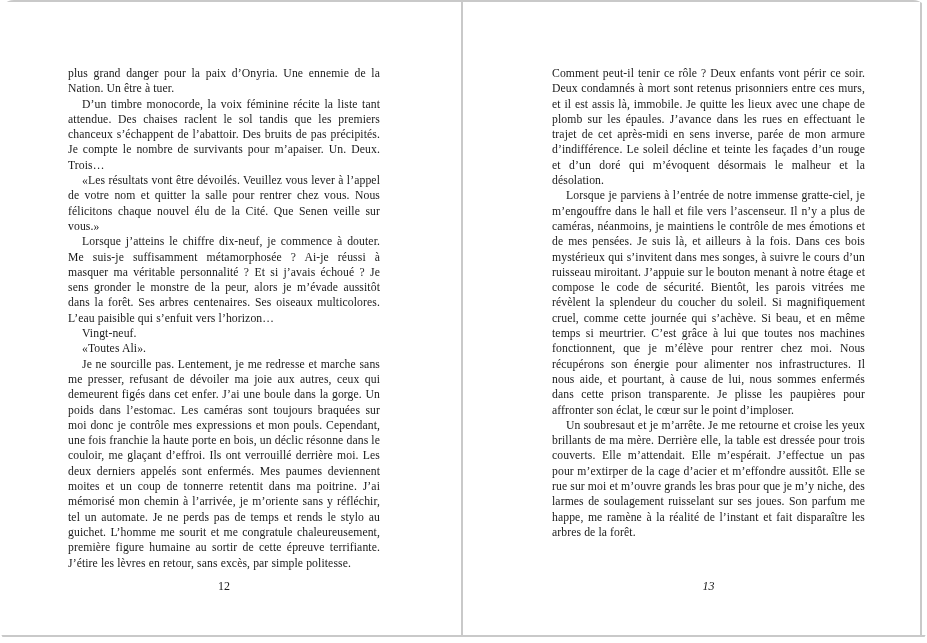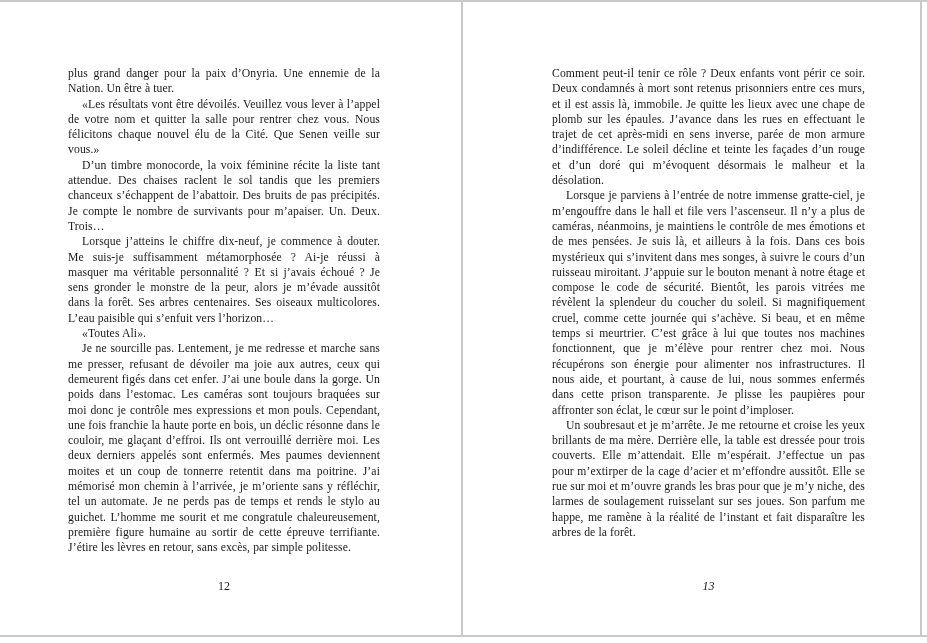--- a/index.html
+++ b/index.html
@@ -3,20 +3,21 @@
 <meta charset="utf-8">
 <style>
   html,body { margin:0; padding:0; background:#ffffff; }
   .screen {
     position:relative;
     width:927px; height:643px;
     background:#ffffff;
     font-family:"Liberation Serif","DejaVu Serif",serif;
     color:#1a1a1a;
     overflow:hidden;
+    border-radius:14px;
   }
   .hline { position:absolute; left:0; width:927px; height:2px; background:#c9c9c9; }
   .hline.top { top:0; }
   .hline.bottom { top:635px; }
   .vline { position:absolute; top:0; width:2px; height:637px; background:#c9c9c9; }
   .vline.divider { left:461px; }
   .vline.right-edge { left:920px; }
   .page { position:absolute; top:2px; height:633px; background:#ffffff; }
   .page.left  { left:0;   width:461px; }
   .page.right { left:463px; width:457px;padding-left:28px; }
@@ -40,23 +41,24 @@
   .page.right .page-number { left:89px; width:313px;font-style:italic; }
 </style>
 </head>
 <body>
 
 <div class="screen">
 
   <div class="page left">
     <div class="text-column" id="left-text">
         <p>plus grand danger pour la paix d’Onyria. Une ennemie de la Nation. Un être à tuer.</p>
+        <p class="indent">D’un timbre monocorde, la voix féminine récite la liste tant attendue. Des chaises raclent le sol tandis que les premiers chanceux s’échappent de l’abattoir. Des bruits de pas précipités. Je compte le nombre de survivants pour m’apaiser. Un. Deux. Trois…</p>
         <p class="indent">«Les résultats vont être dévoilés. Veuillez vous lever à l’appel de votre nom et quitter la salle pour rentrer chez vous. Nous félicitons chaque nouvel élu de la Cité. Que Senen veille sur vous.»</p>
-        <p class="indent">D’un timbre monocorde, la voix féminine récite la liste tant attendue. Des chaises raclent le sol tandis que les premiers chanceux s’échappent de l’abattoir. Des bruits de pas précipités. Je compte le nombre de survivants pour m’apaiser. Un. Deux. Trois…</p>
         <p class="indent">Lorsque j’atteins le chiffre dix-neuf, je commence à douter. Me suis-je suffisamment métamorphosée ? Ai-je réussi à masquer ma véritable personnalité ? Et si j’avais échoué ? Je sens gronder le monstre de la peur, alors je m’évade aussitôt dans la forêt. Ses arbres centenaires. Ses oiseaux multicolores. L’eau paisible qui s’enfuit vers l’horizon…</p>
+        <p class="indent">Vingt-neuf.</p>
         <p class="indent">«Toutes Ali».</p>
         <p class="indent">Je ne sourcille pas. Lentement, je me redresse et marche sans me presser, refusant de dévoiler ma joie aux autres, ceux qui demeurent figés dans cet enfer. J’ai une boule dans la gorge. Un poids dans l’estomac. Les caméras sont toujours braquées sur moi donc je contrôle mes expressions et mon pouls. Cependant, une fois franchie la haute porte en bois, un déclic résonne dans le couloir, me glaçant d’effroi. Ils ont verrouillé derrière moi. Les deux derniers appelés sont enfermés. Mes paumes deviennent moites et un coup de tonnerre retentit dans ma poitrine. J’ai mémorisé mon chemin à l’arrivée, je m’oriente sans y réfléchir, tel un automate. Je ne perds pas de temps et rends le stylo au guichet. L’homme me sourit et me congratule chaleureusement, première figure humaine au sortir de cette épreuve terrifiante. J’étire les lèvres en retour, sans excès, par simple politesse.</p>
       </div>
     <div class="page-number">12</div>
   </div>
 
   <div class="page right">
     <div class="text-column" id="right-text">
         <p>Comment peut-il tenir ce rôle ? Deux enfants vont périr ce soir. Deux condamnés à mort sont retenus prisonniers entre ces murs, et il est assis là, immobile. Je quitte les lieux avec une chape de plomb sur les épaules. J’avance dans les rues en effectuant le trajet de cet après-midi en sens inverse, parée de mon armure d’indifférence. Le soleil décline et teinte les façades d’un rouge et d’un doré qui m’évoquent désormais le malheur et la désolation.</p>
         <p class="indent">Lorsque je parviens à l’entrée de notre immense gratte-ciel, je m’engouffre dans le hall et file vers l’ascenseur. Il n’y a plus de caméras, néanmoins, je maintiens le contrôle de mes émotions et de mes pensées. Je suis là, et ailleurs à la fois. Dans ces bois mystérieux qui s’invitent dans mes songes, à suivre le cours d’un ruisseau miroitant. J’appuie sur le bouton menant à notre étage et compose le code de sécurité. Bientôt, les parois vitrées me révèlent la splendeur du coucher du soleil. Si magnifiquement cruel, comme cette journée qui s’achève. Si beau, et en même temps si meurtrier. C’est grâce à lui que toutes nos machines fonctionnent, que je m’élève pour rentrer chez moi. Nous récupérons son énergie pour alimenter nos infrastructures. Il nous aide, et pourtant, à cause de lui, nous sommes enfermés dans cette prison transparente. Je plisse les paupières pour affronter son éclat, le cœur sur le point d’imploser.</p>

